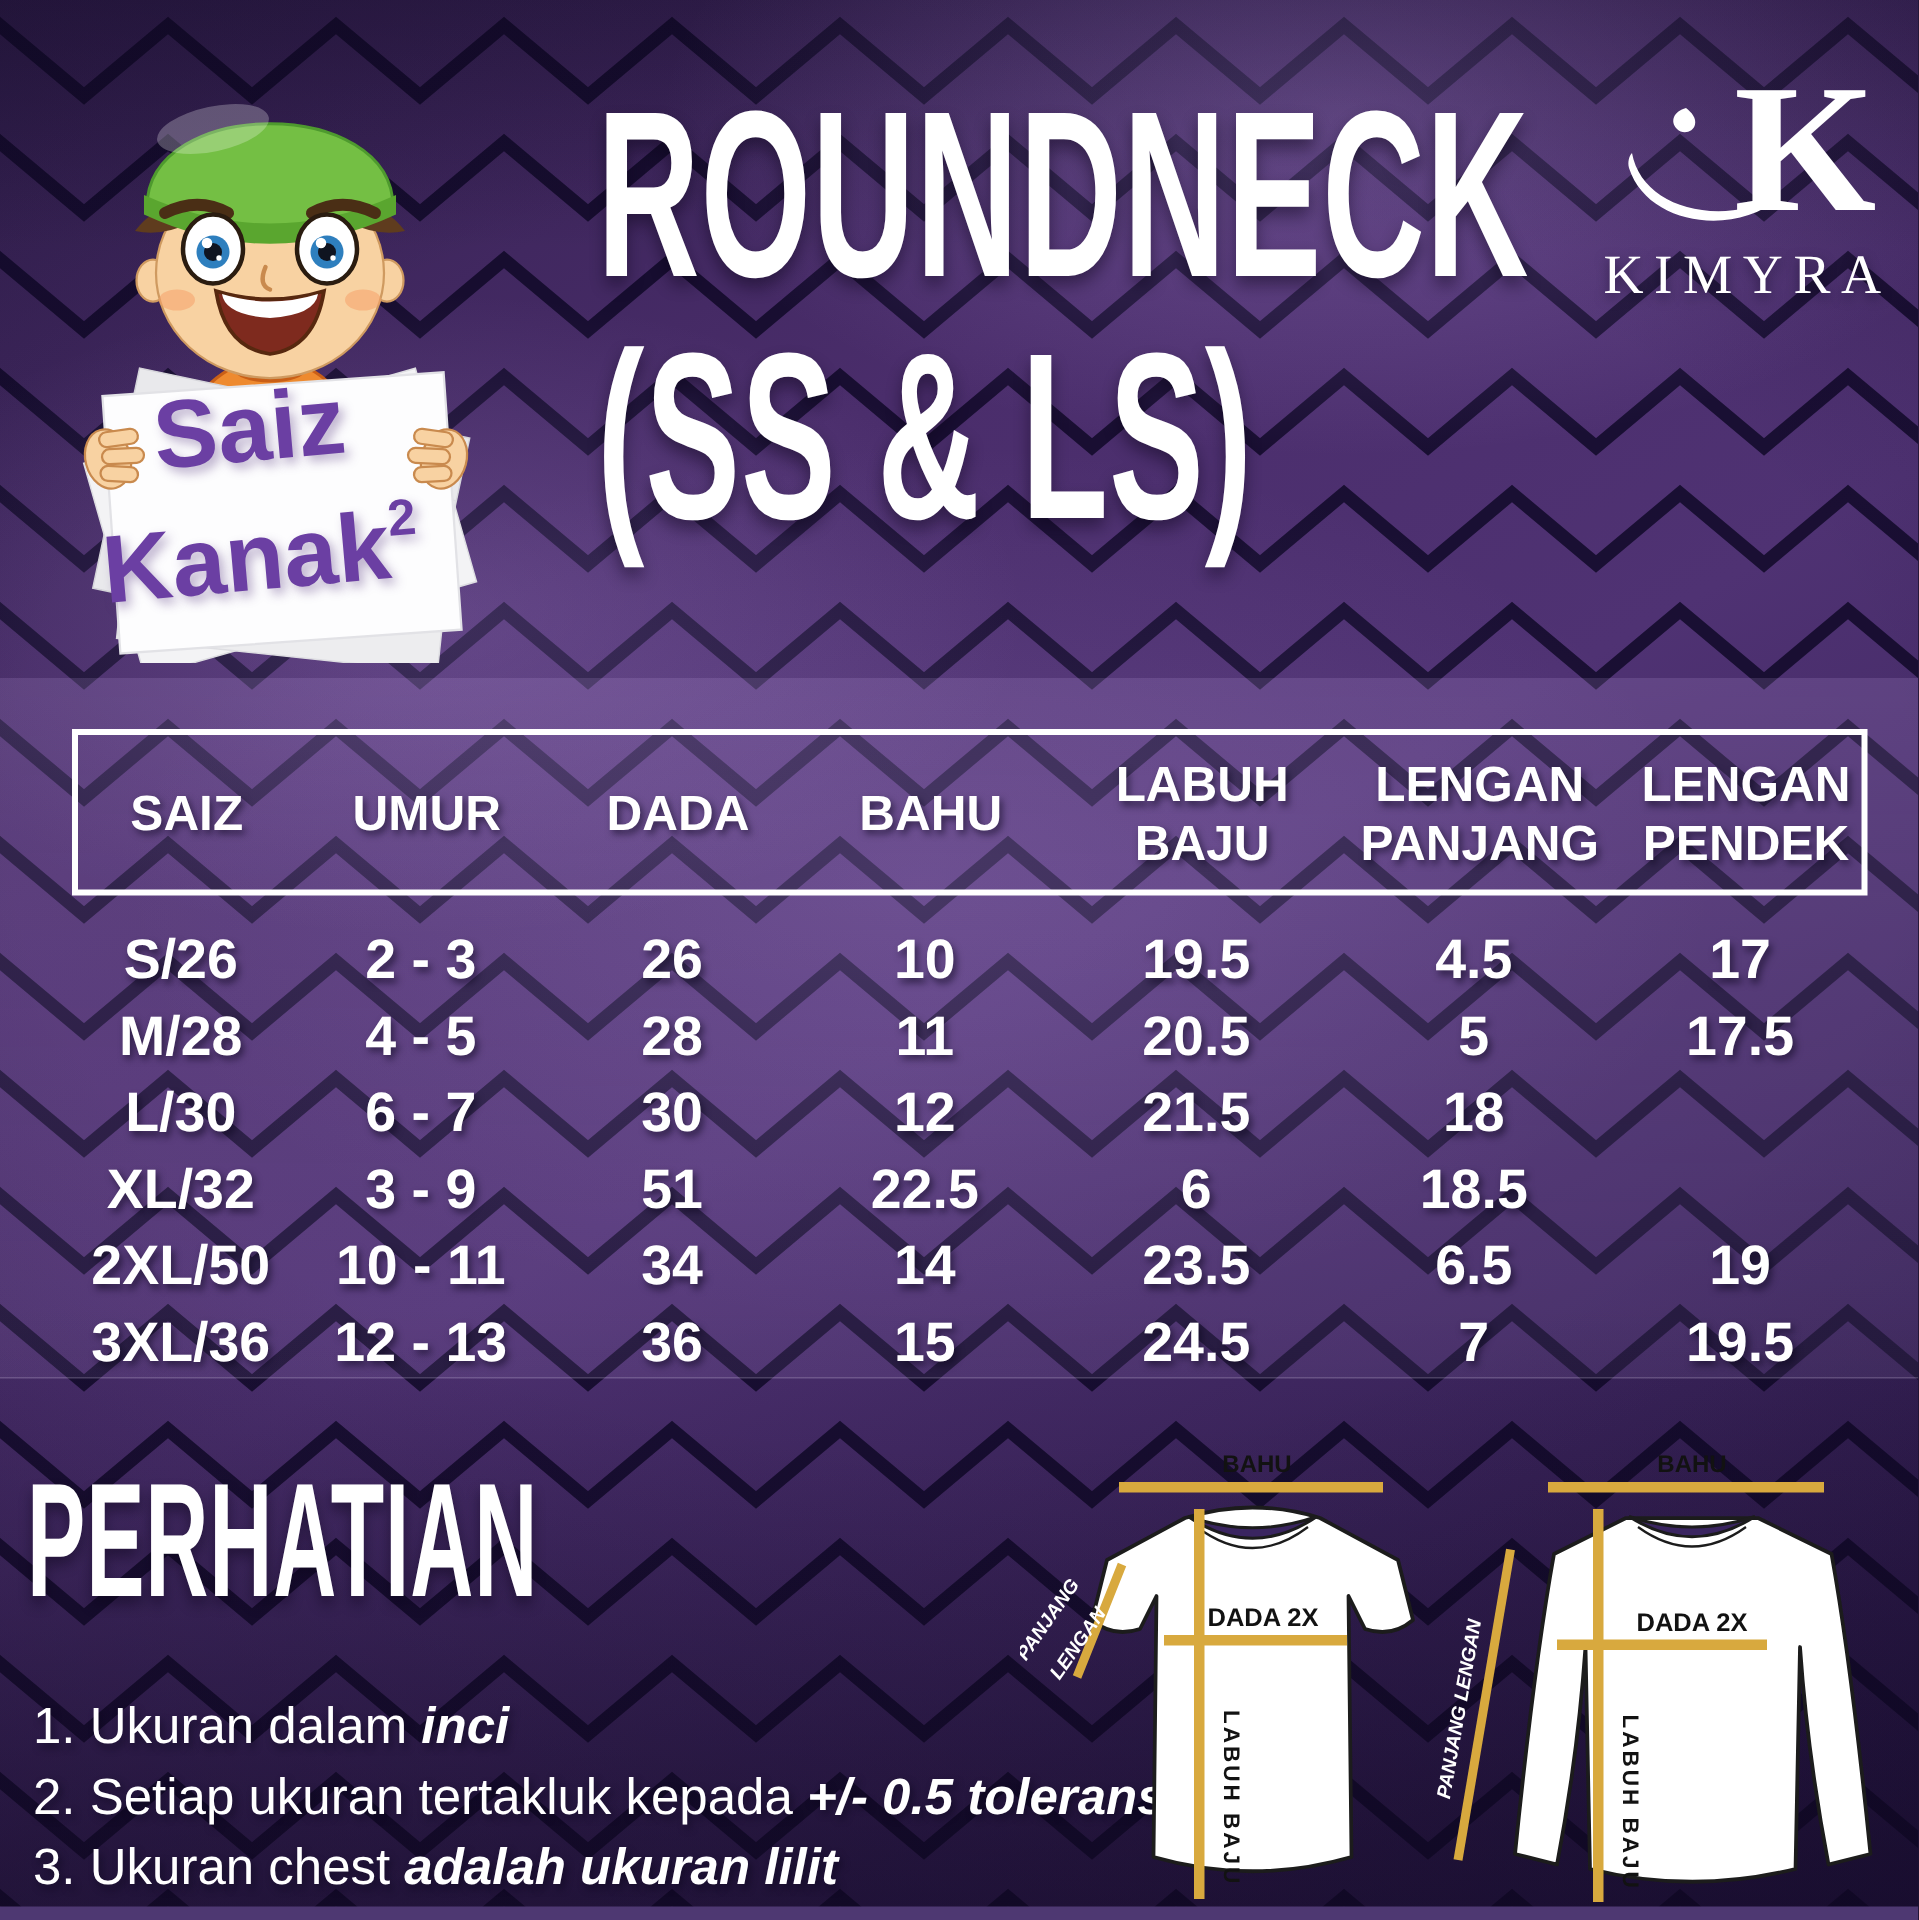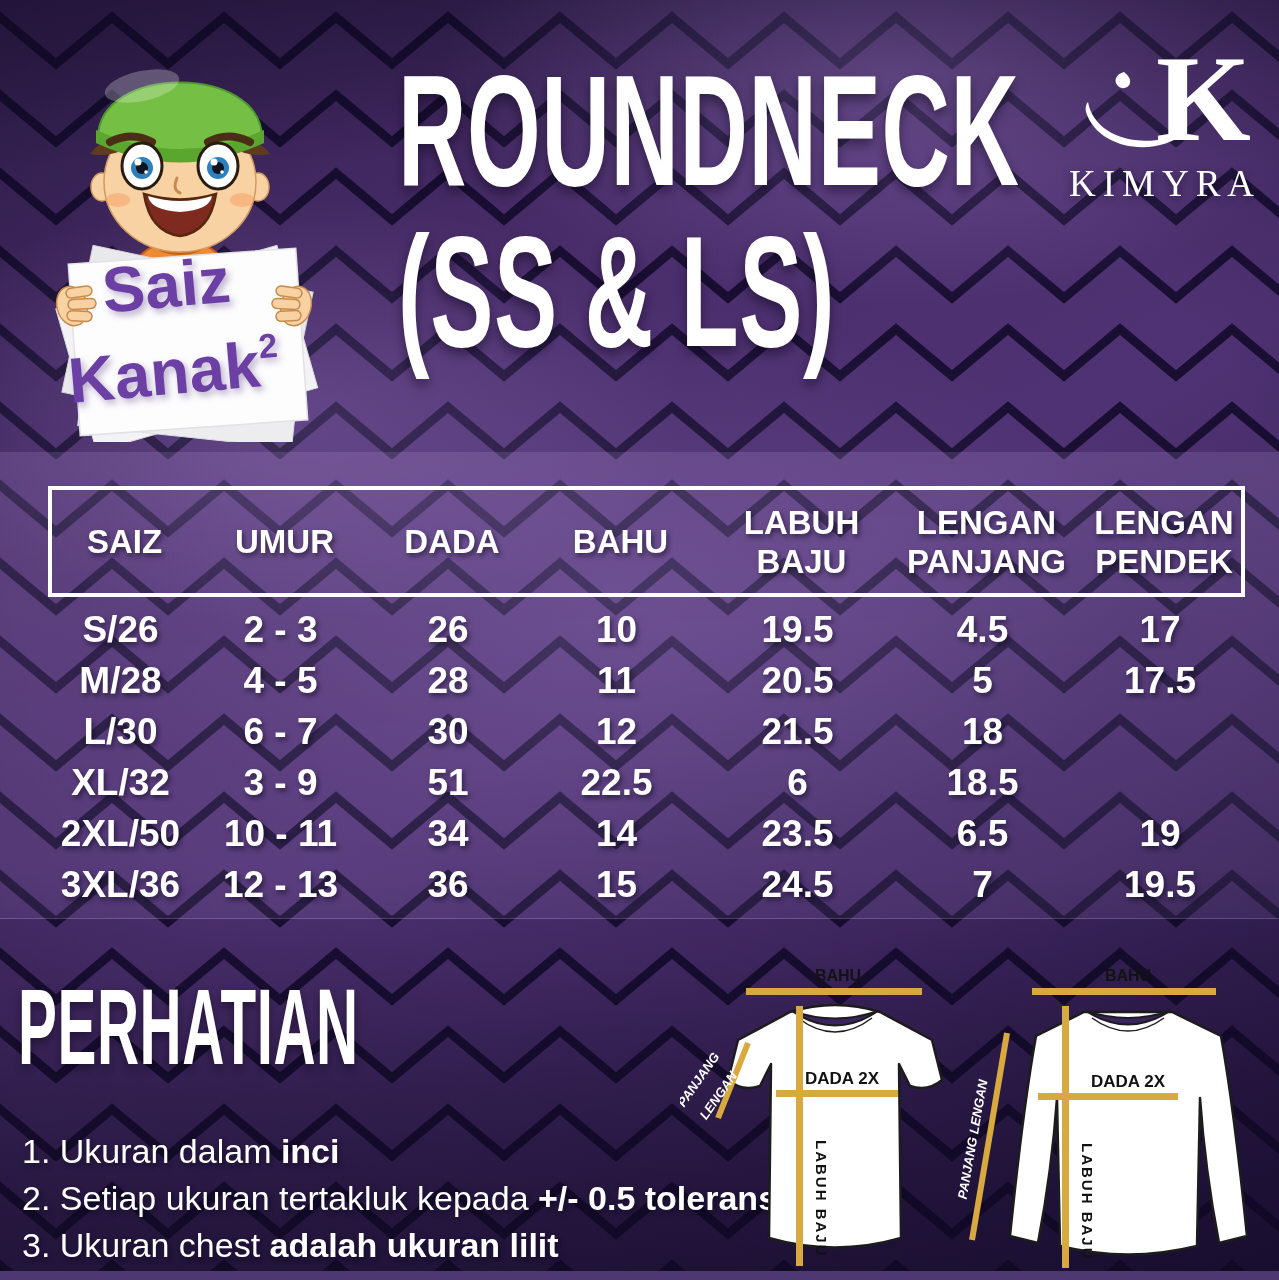--- a/index.html
+++ b/index.html
@@ -56,37 +56,37 @@
   
   .size-table { position:absolute; left:48px; top:486px; width:1197px; color:#fff; }
   .cols { display:grid; grid-template-columns:145px 175px 160px 177px 185px 185px 170px; }
   .thead {
     border:4px solid #fff; height:111px; box-sizing:border-box; align-items:center;
   }
   .th {
     text-align:center; font-weight:700; font-size:33px; line-height:39px;
     text-shadow:2px 3px 5px rgba(10,5,25,.55); padding:0 6px;
   }
-  .tbody { margin-top:7px; }
+  .tbody { margin-top:17px; }
   .tr { height:51px; align-items:center; }
   .td {
     text-align:center; font-weight:700; font-size:37px;
     text-shadow:2px 3px 5px rgba(10,5,25,.55);
   }
 
   
   .notice-heading {
     position:absolute; left:18px; top:972px; color:#fff; font-weight:700;
     font-size:108px; line-height:110px; letter-spacing:1px; white-space:nowrap;
     transform:scaleX(.54); transform-origin:left top;
     text-shadow:0 5px 12px rgba(10,5,25,.45);
   }
   .notes { position:absolute; left:22px; top:1128px; color:#fff; font-size:34px; line-height:47px;
     text-shadow:2px 3px 5px rgba(10,5,25,.5); }
-  .note-em { font-weight:700; }
+  .note-em { font-weight:700; font-style:italic; }
 
   
   .diagrams { position:absolute; left:680px; top:948px; }
 </style>
 </head>
 <body>
 
 <div class="canvas">
 
   <svg class="zigzag" width="1279" height="1280" aria-hidden="true">

